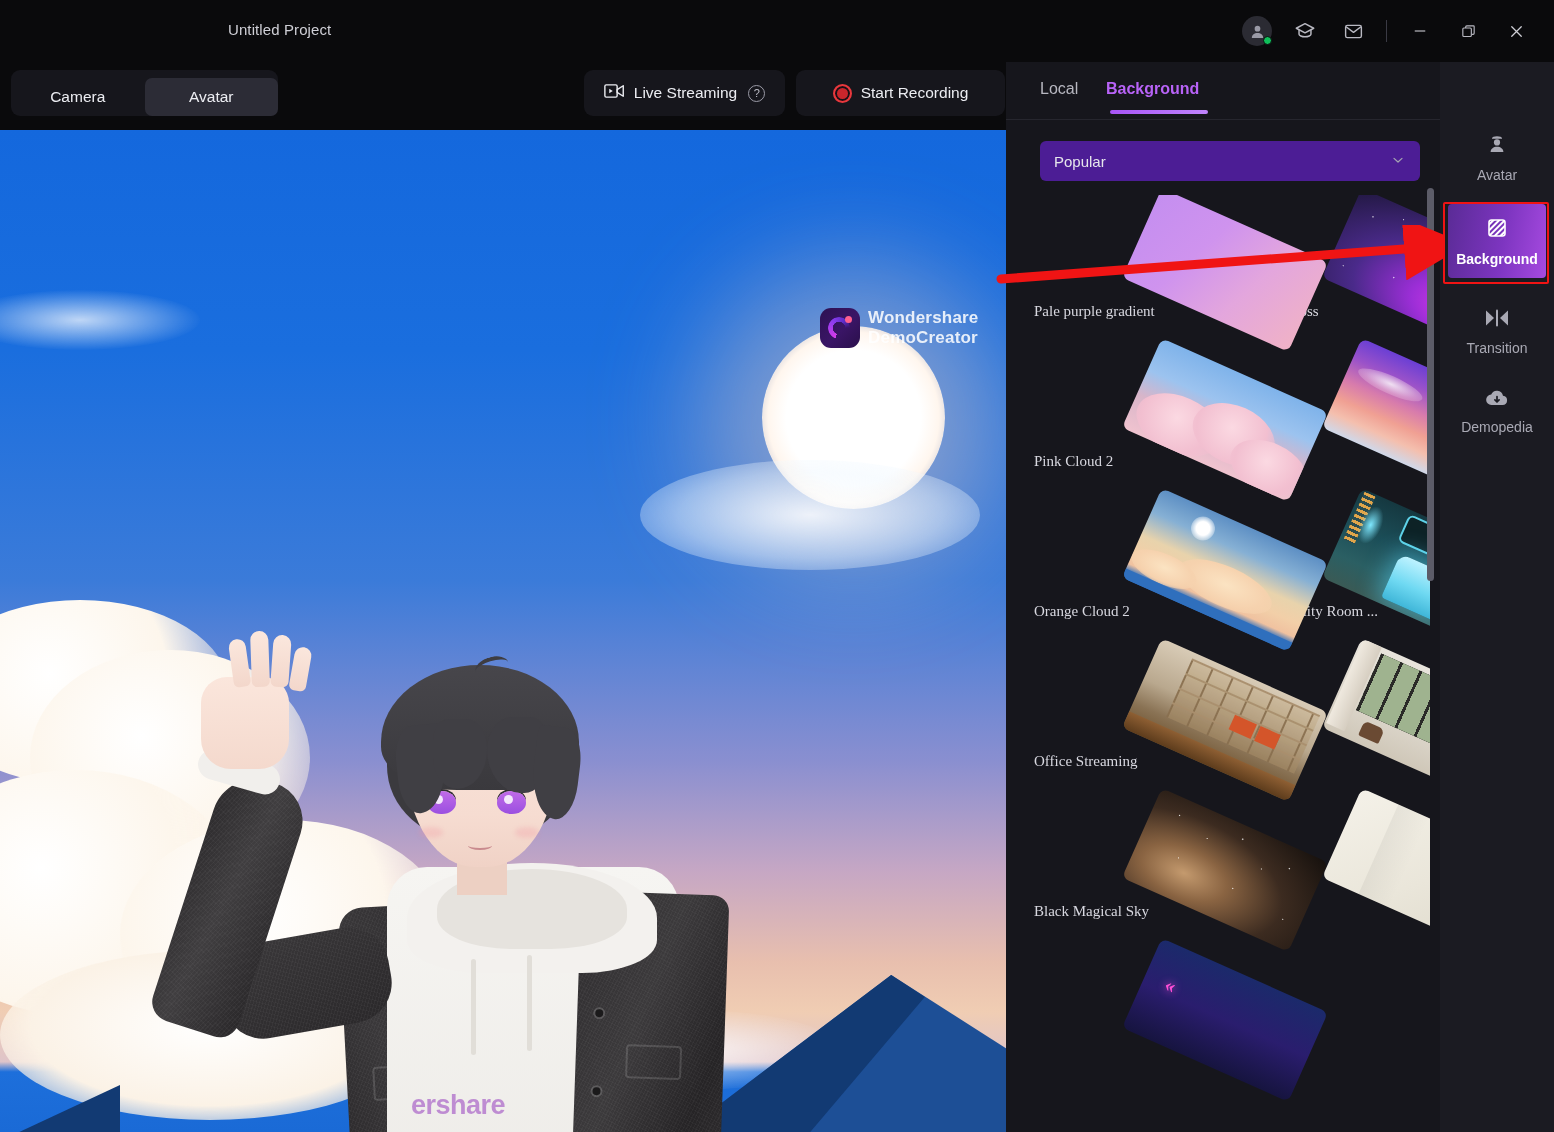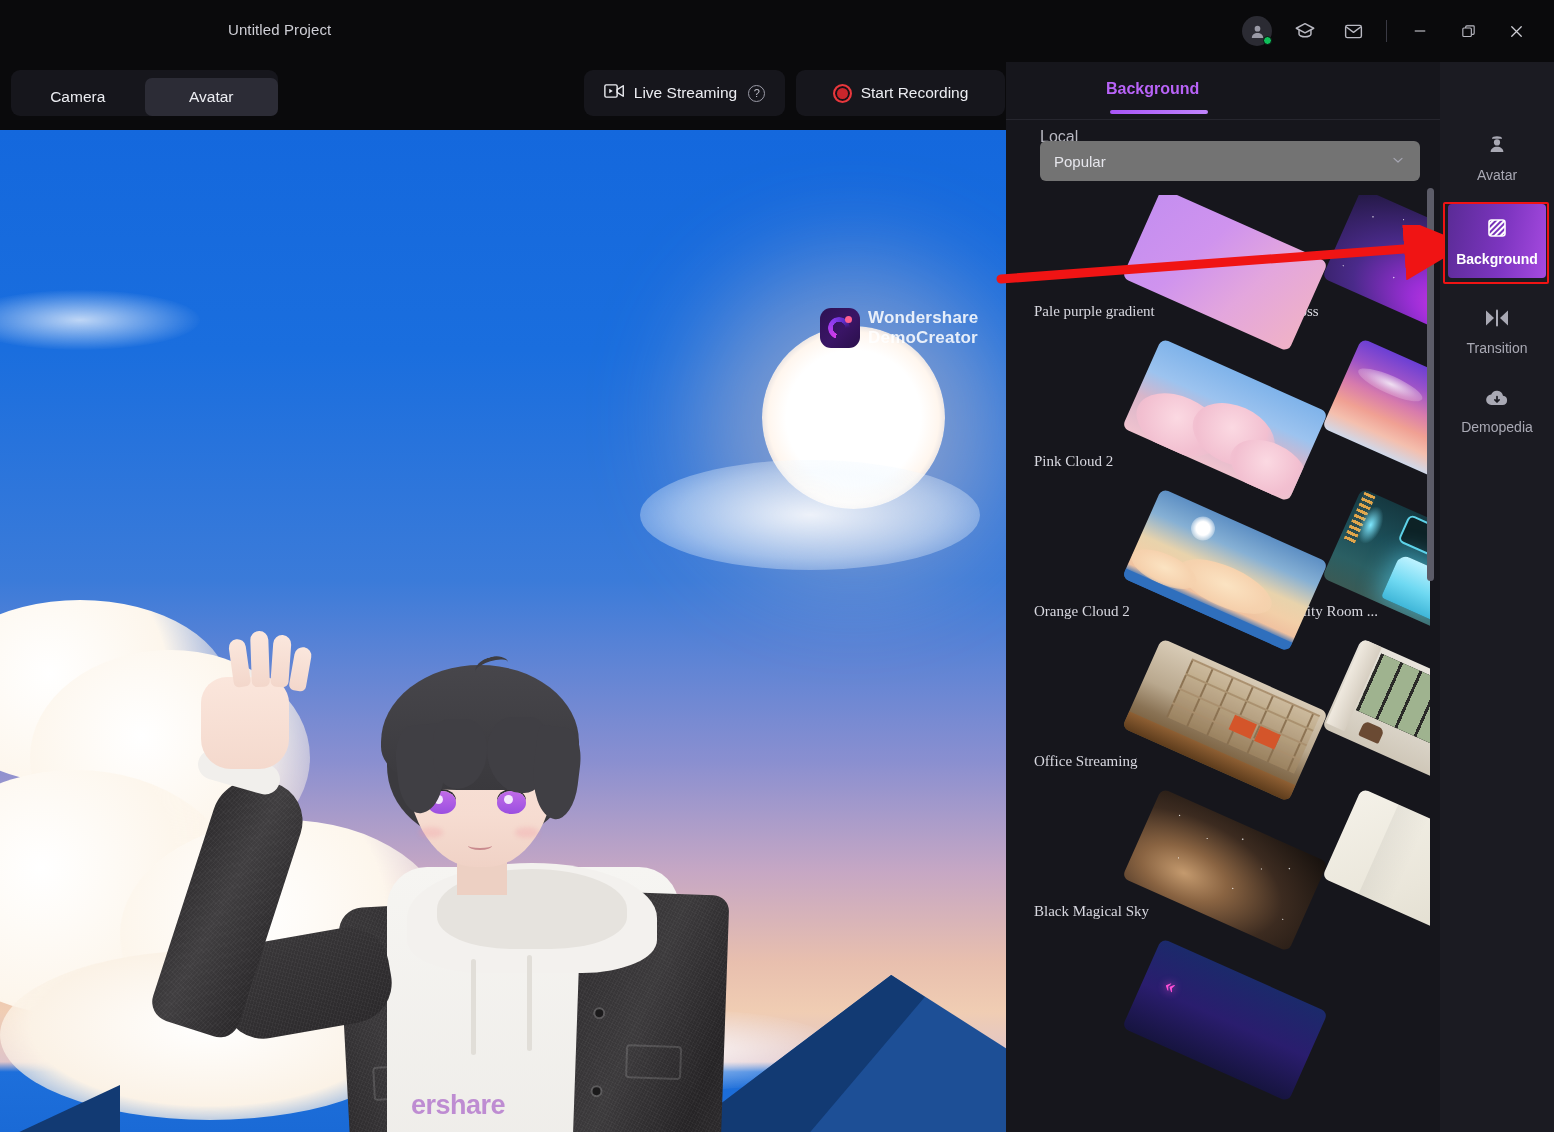--- a/index.html
+++ b/index.html
@@ -251,21 +251,21 @@
   .panel-tabs { position:absolute; left: 0; top: 0; width: 434px; height: 60px; }
   .tab {
     position:absolute; top: 18px; font-size: 16px; color: #b7b7c0;
   }
   .tab.active { color: #b863f7; font-weight: 700; }
   .tab-underline { position:absolute; top: 48px; height: 4px; border-radius: 2px; background: linear-gradient(90deg,#a855f7,#c084fc); }
   .panel-rule { position:absolute; left: 0; top: 57px; width: 434px; height: 1px; background: #26262e; }
 
   .dropdown {
     position:absolute; left: 34px; top: 79px; width: 380px; height: 40px;
-    background: #737373; border-radius: 6px;
+    background: #4c1d95; border-radius: 6px;
     display:flex; align-items:center; padding: 0 14px; justify-content: space-between;
     color: #e6e6ec; font-size: 15px;
   }
   .chev { color:#a6a6b2; }
 
   .grid {
     position:absolute; left: 28px; top: 133px; width: 396px; height: 937px;
     display:grid; grid-template-columns: 182px 182px; column-gap: 18px; row-gap: 0px;
     align-content: start; overflow: hidden; font-family: Liberation Serif, serif;
   }
@@ -568,21 +568,21 @@
         <span class="finger f1"></span><span class="finger f2"></span>
         <span class="finger f3"></span><span class="finger f4"></span>
         <span class="finger thumb"></span>
       </div>
     </div>
 
   </div>
 
   <div class="panel">
     <div class="panel-tabs">
-      <div class="tab" style="left:34px;margin-top:48px;">Local</div>
+      <div class="tab" style="left:34px;">Local</div>
       <div class="tab active" style="left:100px;">Background</div>
       <div class="tab-underline" style="left:104px; width:98px;"></div>
     </div>
     <div class="panel-rule"></div>
 
     <div class="dropdown">
       <span>Popular</span>
       <span class="chev">
         <svg width="16" height="16" viewBox="0 0 24 24" fill="none" stroke="#a6a6b2" stroke-width="1.8" stroke-linecap="round" stroke-linejoin="round">
             <path d="M6 9.5 12 15l6-5.5"></path>

